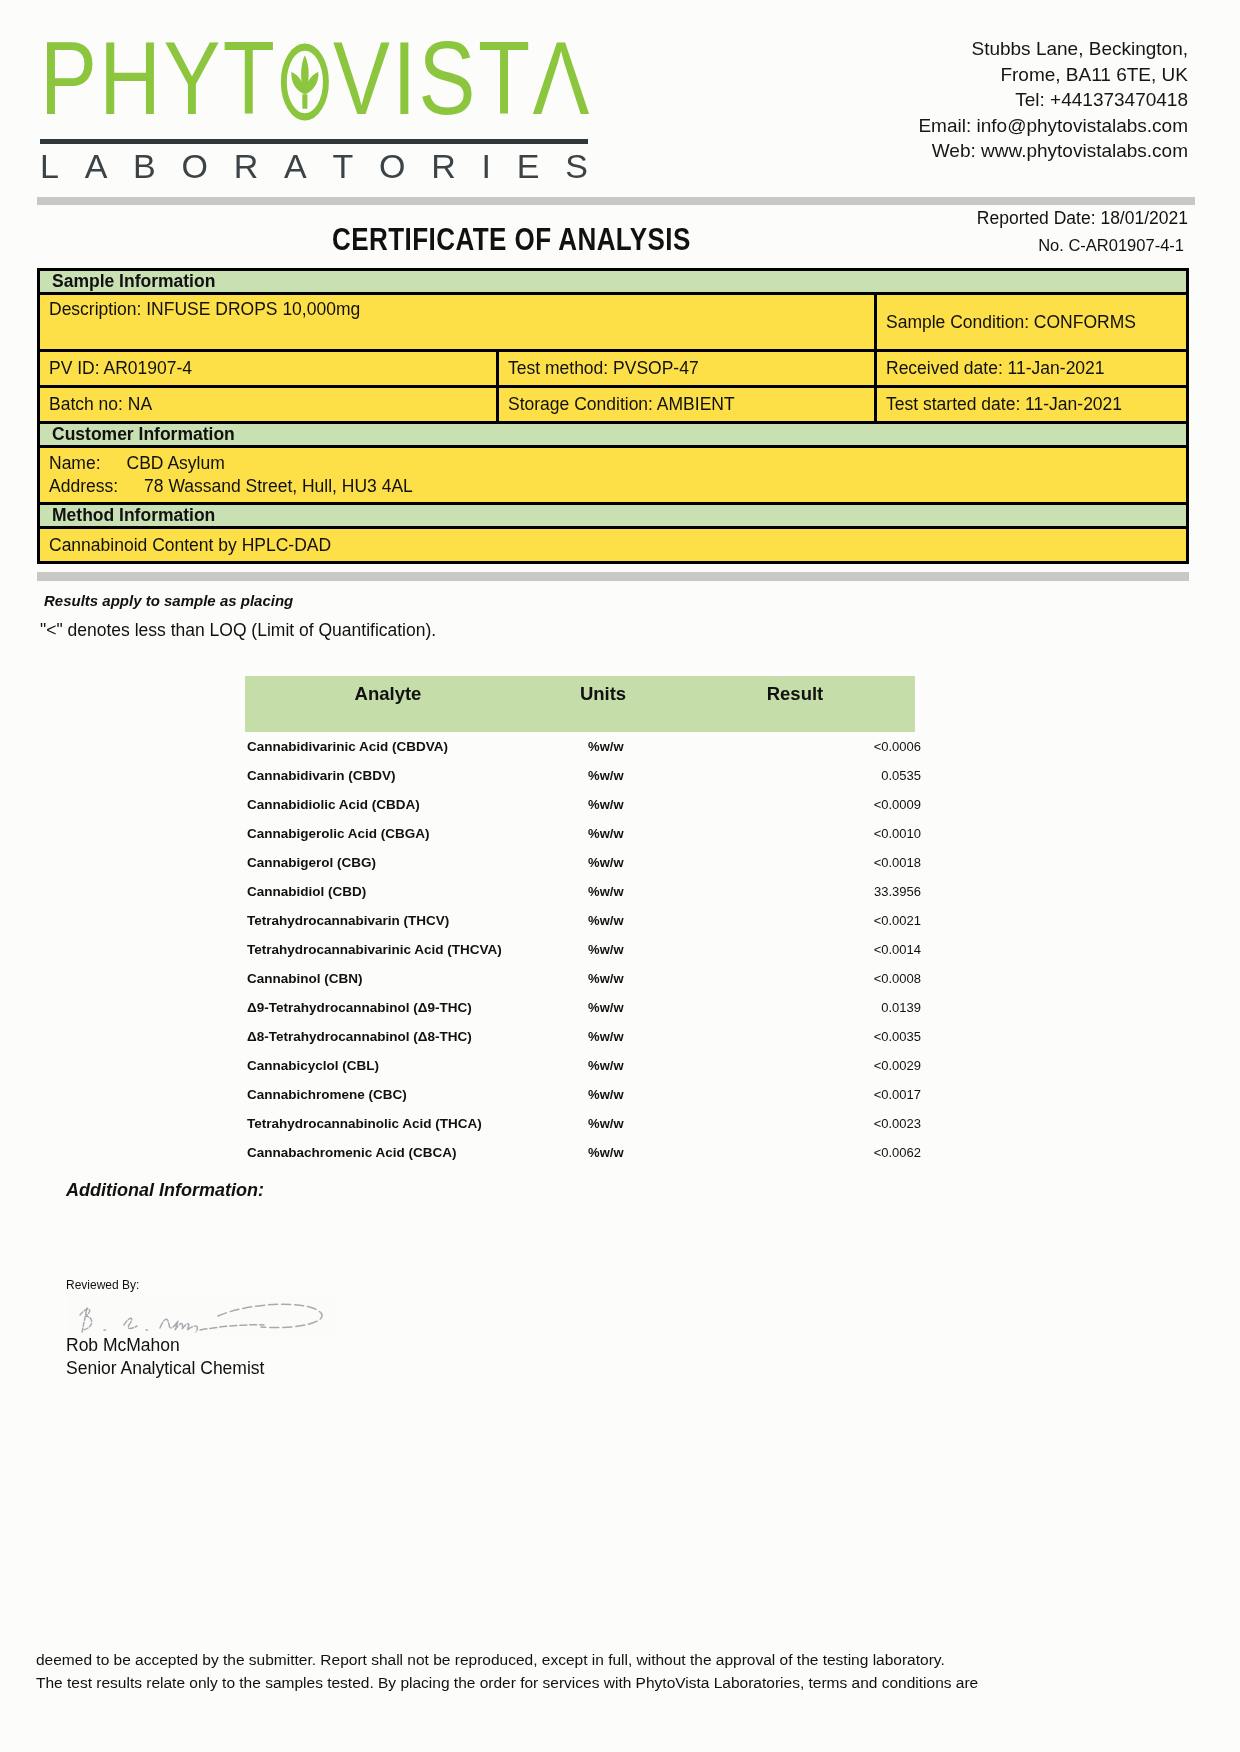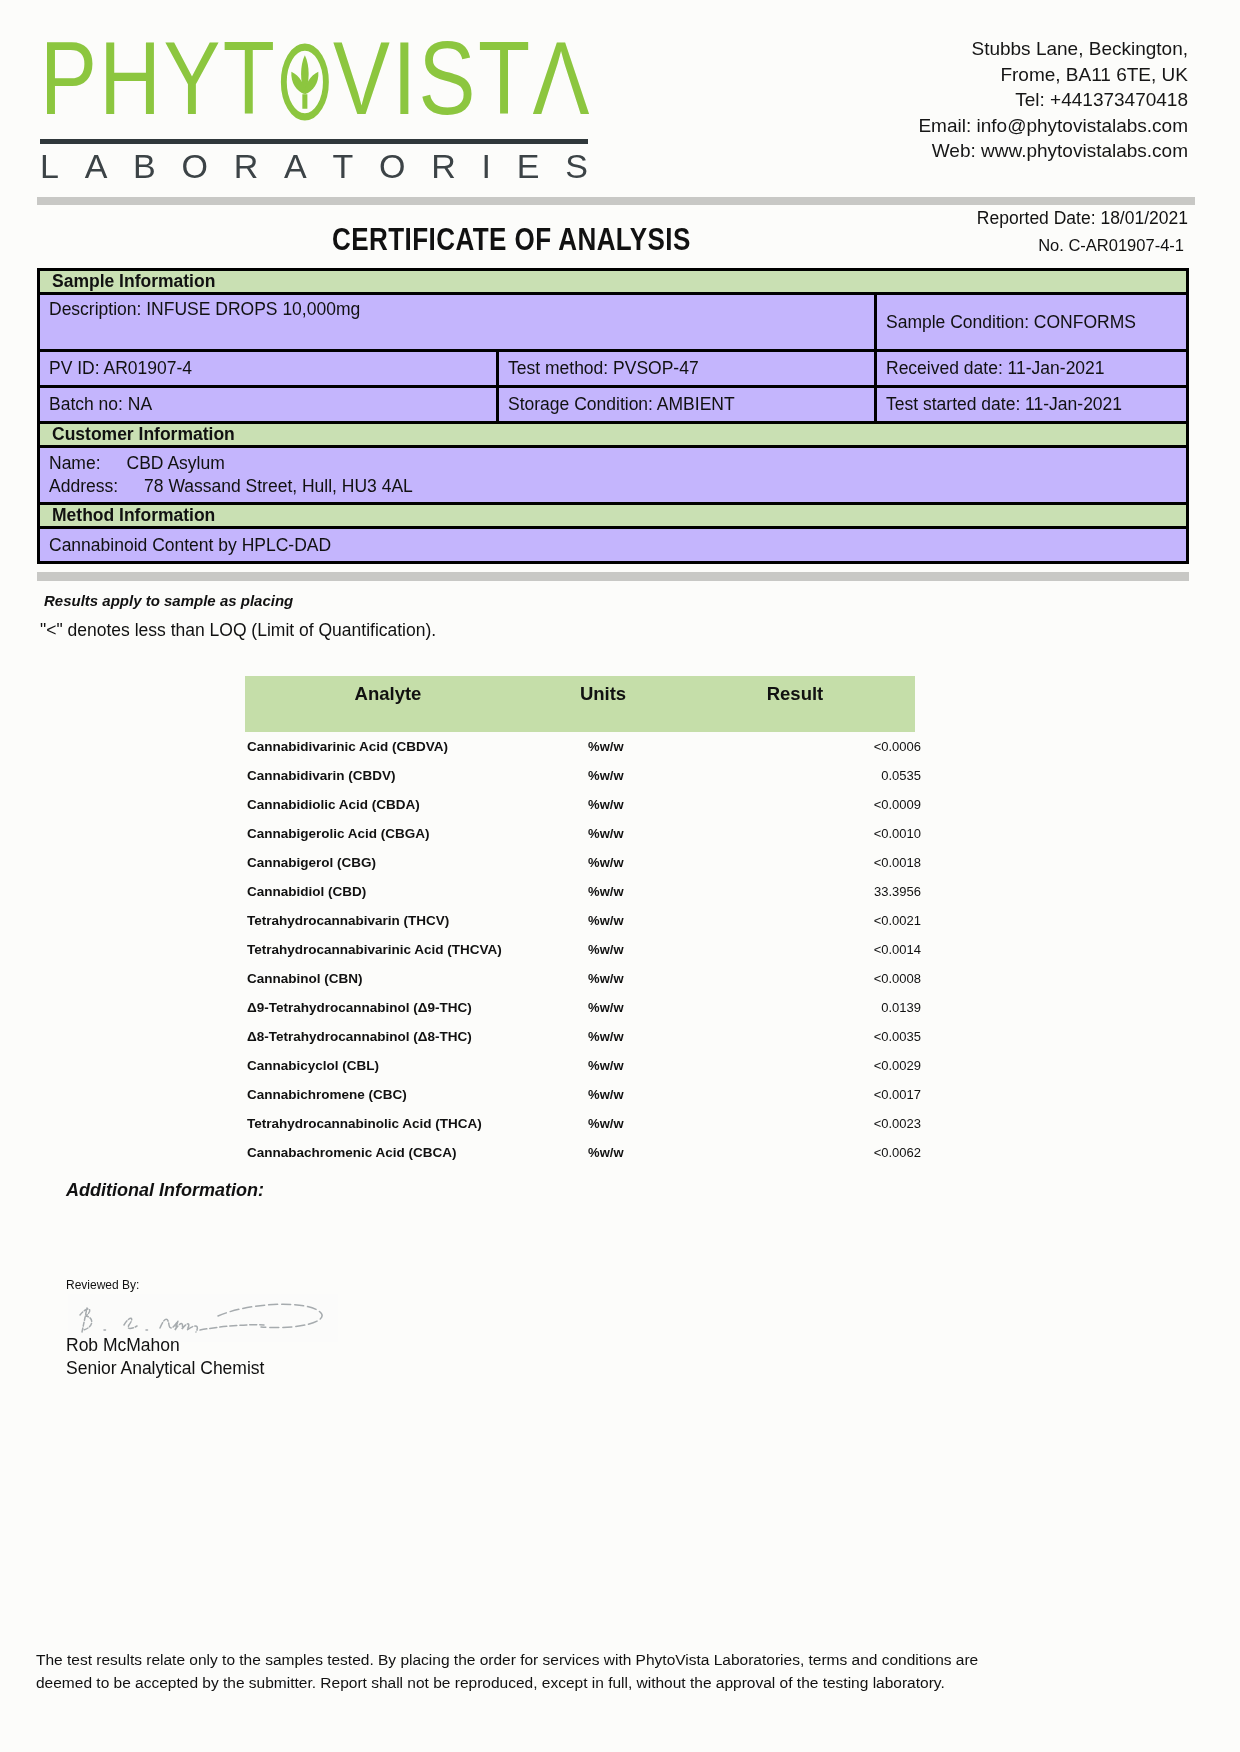--- a/index.html
+++ b/index.html
@@ -20,21 +20,21 @@
   .contact{position:absolute;top:36px;right:52px;text-align:right;font-size:19px;
            line-height:25.5px;color:#161616;}
   .hr1{position:absolute;left:37px;top:197px;width:1158px;height:8px;background:#c8c8c5;}
   .reported{position:absolute;right:52px;top:208px;font-size:17.5px;}
   .certno{position:absolute;right:56px;top:236px;font-size:16.5px;}
   .title{position:absolute;left:332px;top:222px;font-size:31px;font-weight:700;
          letter-spacing:.5px;white-space:nowrap;transform:scale(0.84,1);transform-origin:top left;}
 
   
   .info{position:absolute;left:37px;top:268px;width:1152px;}
-  .sec{box-sizing:border-box;border:3px solid #000;background:#c4b5fd;width:1152px;}
+  .sec{box-sizing:border-box;border:3px solid #000;background:#fde047;width:1152px;}
   .sec + .sec{margin-top:-3px;}
   .gbar{height:27px;background:#c9e0b3;font-weight:700;font-size:17.5px;
         line-height:21px;padding-left:12px;}
   .row{display:flex;height:100%;}
   .cell{box-sizing:border-box;padding:4px 9px;font-size:17.5px;}
   .cell + .cell{border-left:3px solid #000;}
   .desc-row{height:60px;}
   .desc-cell{width:834px;}
   .cond-cell{width:312px;display:flex;align-items:center;}
   .r39{height:39px;}
@@ -267,17 +267,17 @@
       <path d="M92 34 c4 -10 8 -12 9 -3 c1 6 5 2 9 -4 l-3 9 c5 -8 9 -9 7 -1 c6 -8 9 -6 5 1 c8 -6 13 -5 9 2" stroke-dasharray="6 2"></path>
       <path d="M132 36 c22 -4 48 -6 64 -5" stroke-dasharray="7 3"></path>
       <path d="M150 22 c32 -14 92 -16 103 -3 c7 8 -20 17 -60 14" stroke-dasharray="9 4"></path>
     </g>
   </svg>
 
   <div class="sname">Rob McMahon</div>
   <div class="srole">Senior Analytical Chemist</div>
 
   <div class="footer">
+    <div>deemed to be accepted by the submitter. Report shall not be reproduced, except in full, without the approval of the testing laboratory.</div>
     <div>The test results relate only to the samples tested.  By placing the order for services with PhytoVista Laboratories, terms and conditions are</div>
-    <div>deemed to be accepted by the submitter. Report shall not be reproduced, except in full, without the approval of the testing laboratory.</div>
   </div>
 
 </div>
 
 </body></html>

